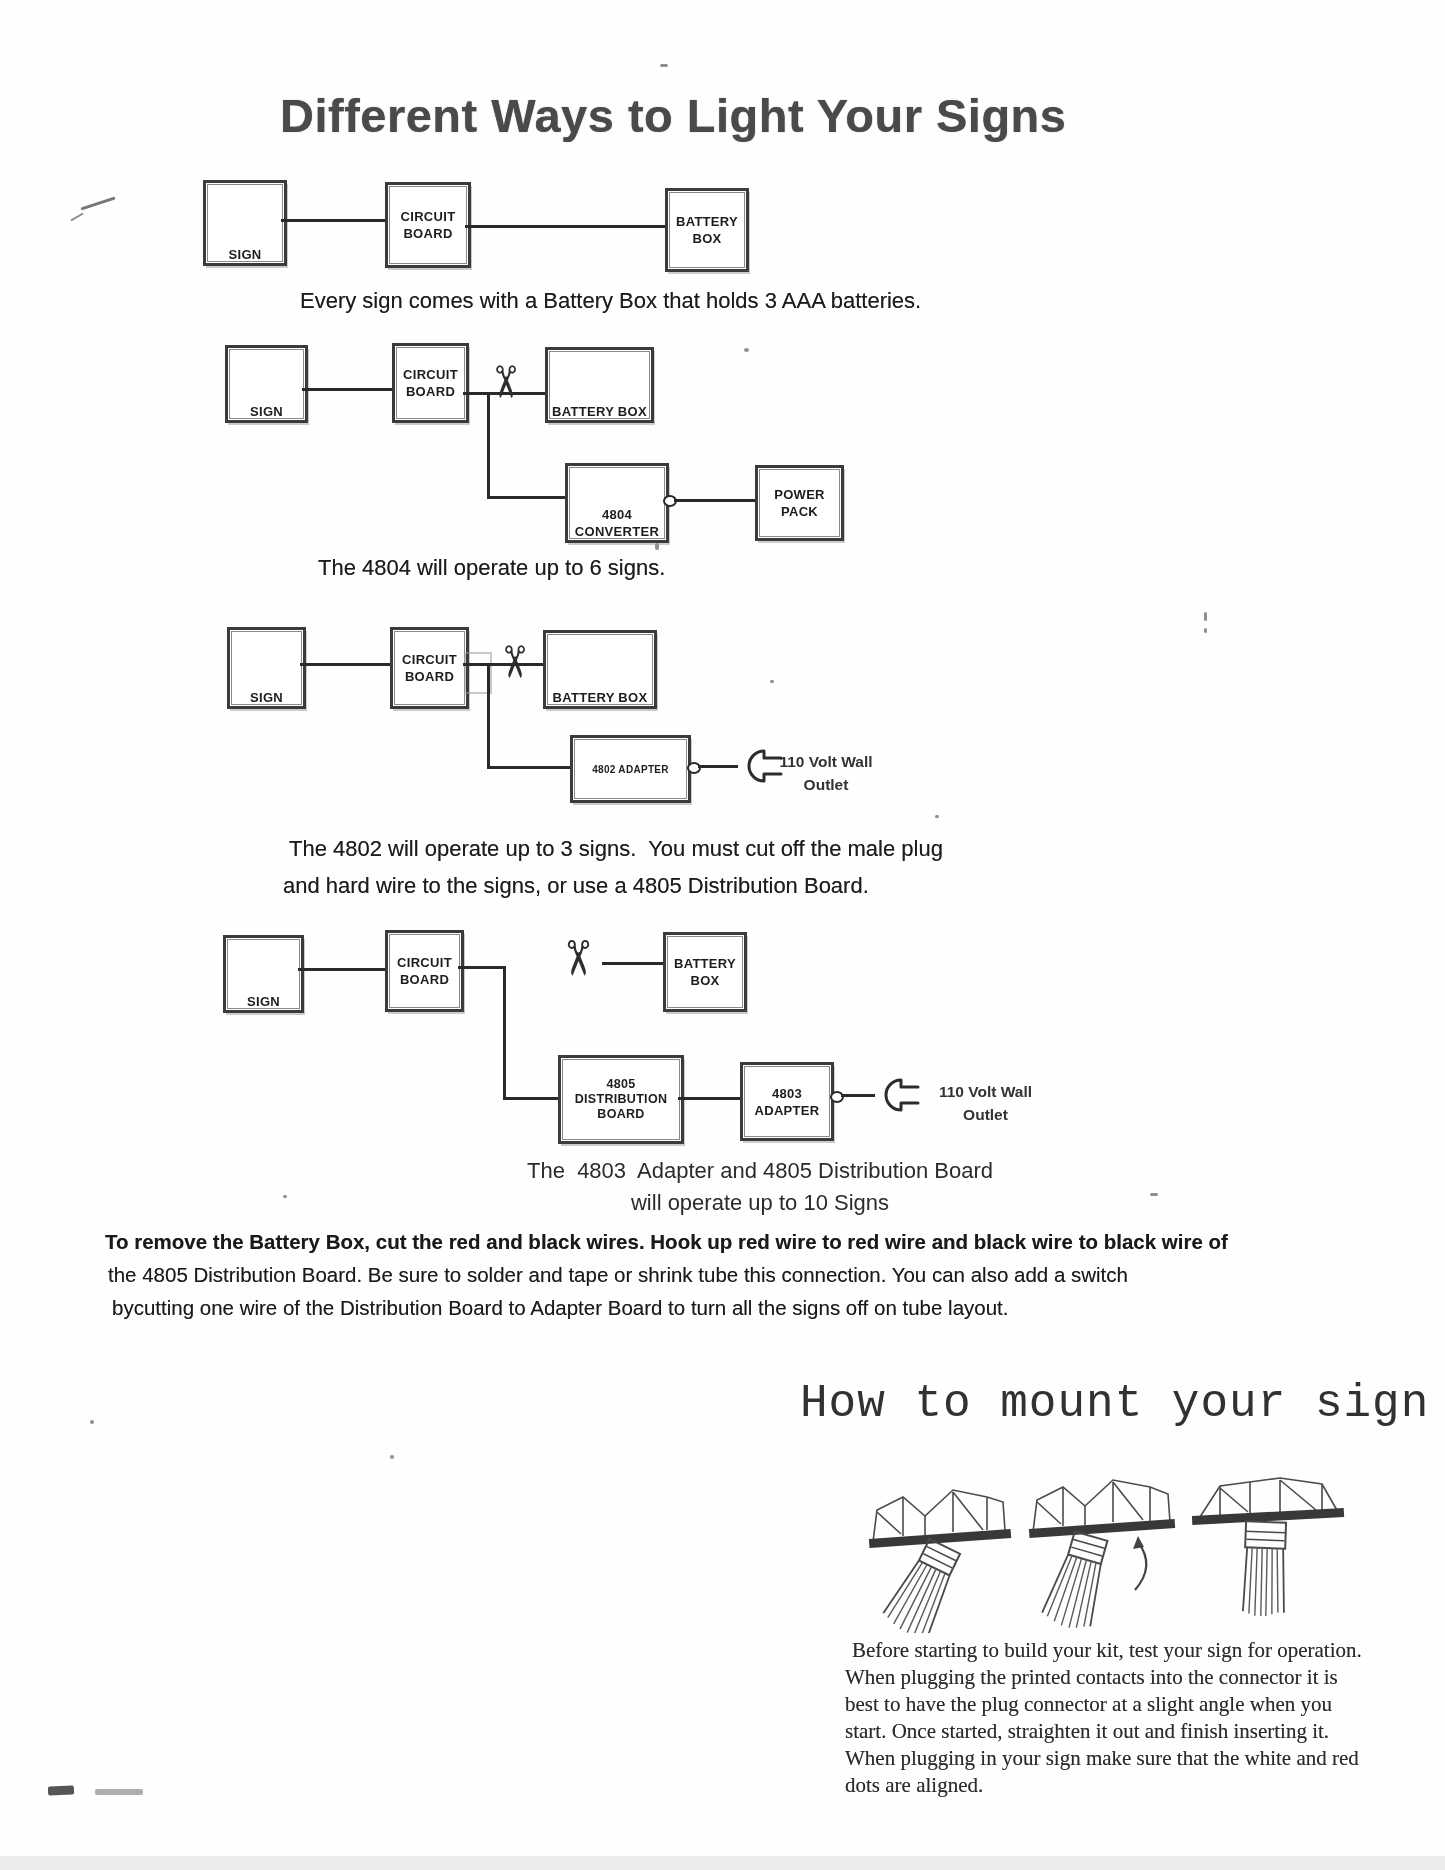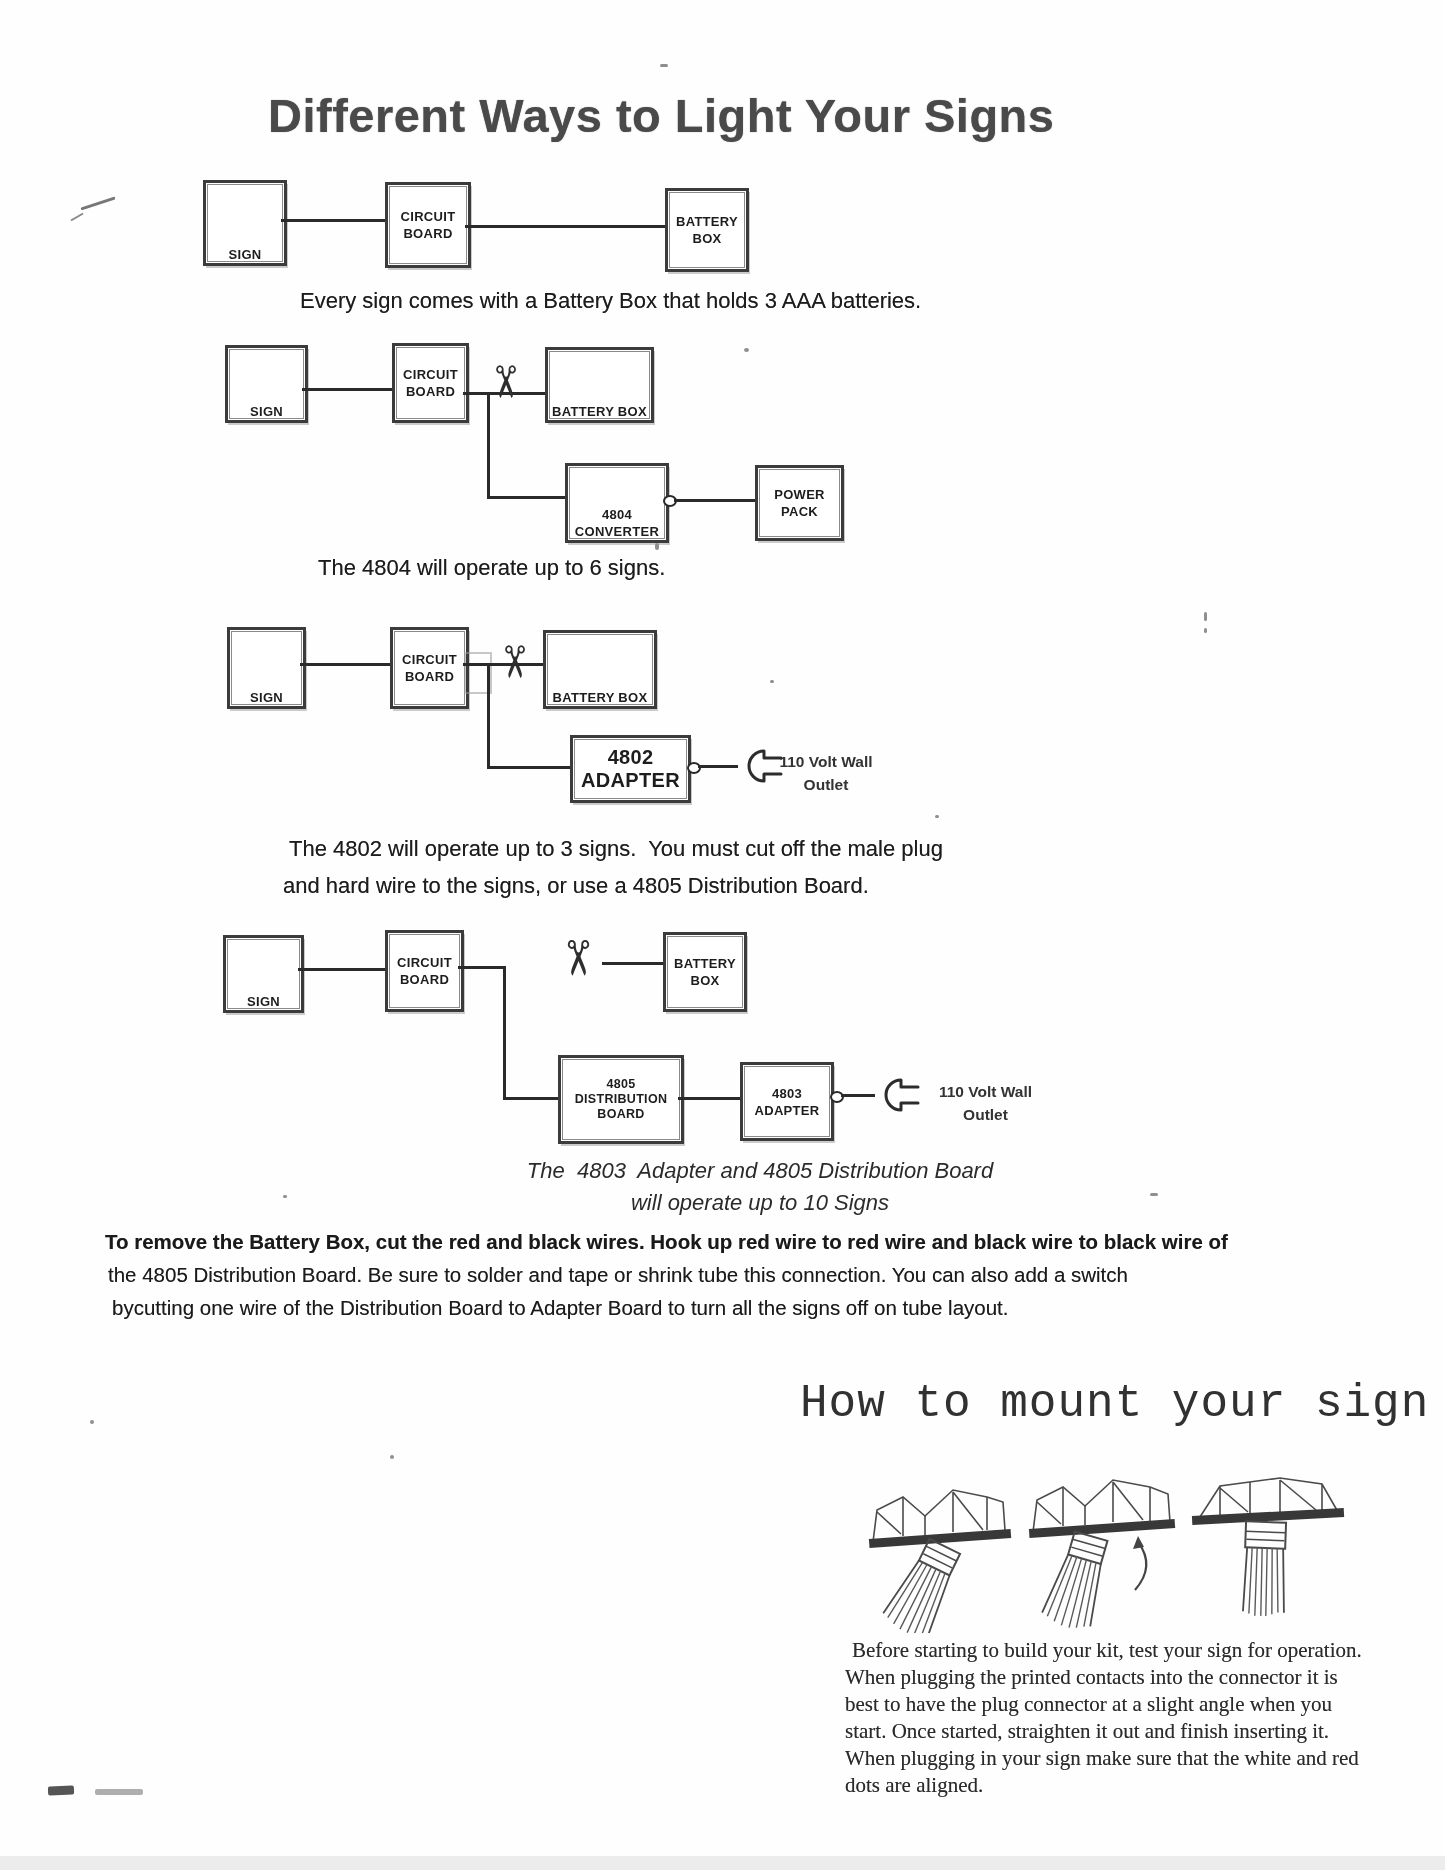--- a/index.html
+++ b/index.html
@@ -13,40 +13,40 @@
        display:flex;align-items:center;justify-content:center;text-align:center;}
   .box span{white-space:pre-line;font-weight:700;color:#1d1d1d;letter-spacing:.3px;}
   .lbl13 span{font-size:13px;line-height:17px;}
   .lbl12 span{font-size:12.5px;line-height:15px;}
   .low{align-items:flex-end;}
   .low span{}
   .wire{position:absolute;background:#2a2a2a;}
   .wh{height:3px;} .wv{width:3px;}
   .cap{position:absolute;font-size:22px;color:#1c1c1c;white-space:pre;
        text-shadow:0 0 .5px rgba(40,40,40,.6);}
-  .capI{font-style:italic;color:#2b2b2b;font-weight:500;}
+  .capI{color:#2b2b2b;font-weight:500;}
   .scissors{position:absolute;font-size:44px;color:#2e2e2e;transform:rotate(90deg);line-height:1;
             font-family:"DejaVu Sans",sans-serif;}
   .outlet{position:absolute;text-align:center;font-size:15.5px;font-weight:700;color:#333;
           line-height:23px;white-space:pre;}
   .note{position:absolute;font-size:20.5px;color:#1a1a1a;white-space:pre;
         text-shadow:0 0 .5px rgba(40,40,40,.5);}
   .mountHead{position:absolute;font-size:46px;font-weight:400;color:#313131;letter-spacing:1px;white-space:pre;font-family:Liberation Mono, monospace;}
   .serifLine{position:absolute;font-family:"Liberation Serif",serif;font-size:21px;color:#2b2b2b;
              white-space:pre;text-shadow:0 0 .5px rgba(50,50,50,.5);}
   .nub{position:absolute;width:10px;height:8px;border:2px solid #2a2a2a;border-radius:50%;background:#fff;}
   .speck{position:absolute;background:#8f8f8f;border-radius:2px;}
   .footerStrip{position:absolute;left:0;top:1856px;width:1445px;height:14px;background:#ececec;}
 </style>
 </head>
 <body>
 
 <div class="canvas">
 
-  <div class="abs title" style="left:268px;top:88px;">Different Ways to Light Your Signs</div>
+  <div class="abs title" style="left:280px;top:88px;">Different Ways to Light Your Signs</div>
 
   <div class="abs" style="left:80px;top:202px;width:36px;height:3px;background:#777;transform:rotate(-18deg);border-radius:2px;"></div>
   <div class="abs" style="left:70px;top:216px;width:14px;height:2px;background:#888;transform:rotate(-30deg);"></div>
 
   <div class="box low lbl13" style="left:203px;top:180px;width:78px;height:80px;">
       <span>SIGN</span>
     </div>
   <div class="box lbl13" style="left:385px;top:182px;width:80px;height:80px;">
       <span>CIRCUIT
 BOARD</span>
@@ -97,21 +97,21 @@
   <div class="abs" style="left:464px;top:652px;width:24px;height:38px;border:2px solid #9a9a9a;opacity:.55;"></div>
   <div class="box low lbl13" style="left:543px;top:630px;width:108px;height:73px;">
       <span>BATTERY BOX</span>
     </div>
   <div class="wire wh" style="left:300px;top:663px;width:90px;"></div>
   <div class="wire wh" style="left:463px;top:663px;width:80px;"></div>
   <div class="scissors" style="left:496px;top:640px;">✂</div>
   <div class="wire wv" style="left:487px;top:665px;height:103px;"></div>
   <div class="wire wh" style="left:487px;top:766px;width:83px;"></div>
   <div class="box" style="left:570px;top:735px;width:115px;height:62px;">
-      <span style="font-size:20px;">4802 ADAPTER</span>
+      <span style="font-size:10px;">4802 ADAPTER</span>
     </div>
   <div class="nub" style="left:687px;top:762px;"></div>
   <div class="wire wh" style="left:698px;top:765px;width:40px;"></div>
   <svg class="abs" style="left:736px;top:745px;" width="48" height="42" viewBox="0 0 48 42">
     <path d="M28 6 A15 15 0 0 0 28 36 M28 6 L28 13 M28 36 L28 29 M28 13 H45 M28 29 H45" fill="none" stroke="#2c2c2c" stroke-width="3" stroke-linecap="round"></path>
   </svg>
   <div class="outlet" style="left:770px;top:750px;width:112px;"><div>110 Volt Wall</div><div>Outlet</div></div>
   <div class="cap" style="left:289px;top:836px;">The 4802 will operate up to 3 signs.  You must cut off the male plug</div>
   <div class="cap" style="left:283px;top:873px;">and hard wire to the signs, or use a 4805 Distribution Board.</div>
 

